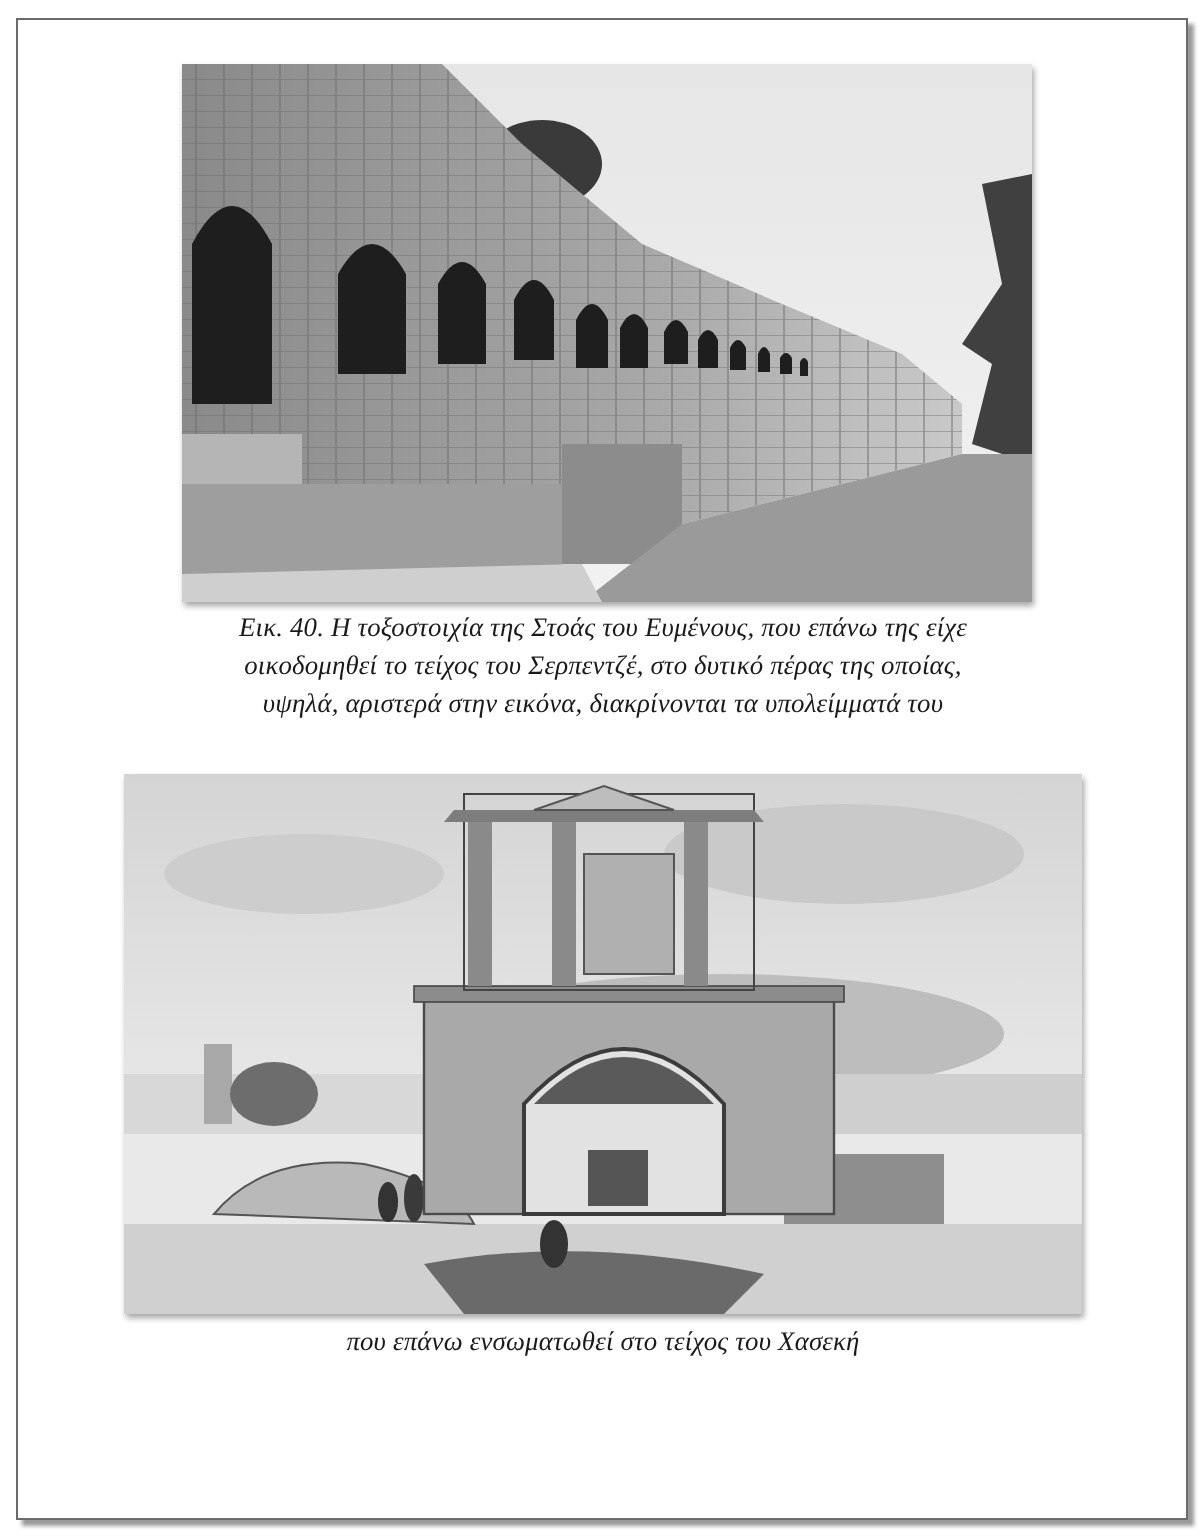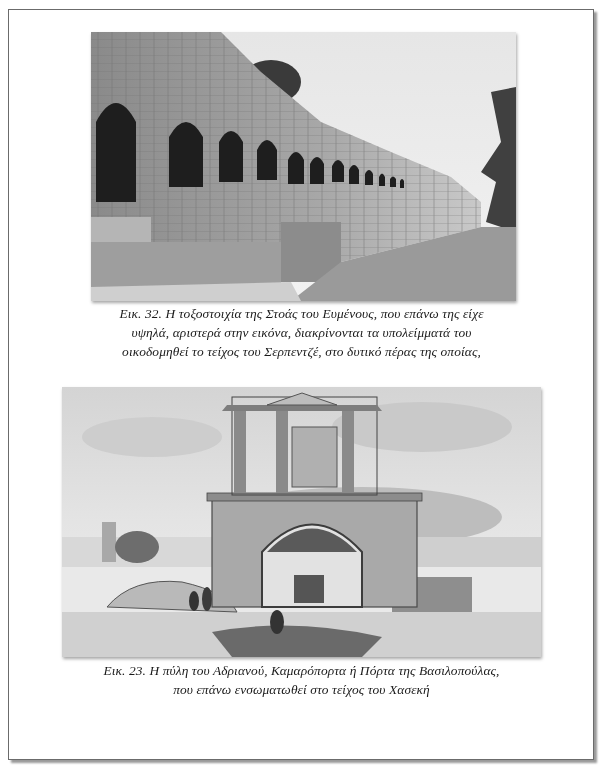--- a/index.html
+++ b/index.html
@@ -68,23 +68,23 @@
     <rect x="0" y="185" width="60" height="70" fill="#b5b5b5"></rect>
     <rect x="0" y="210" width="190" height="45" fill="#9e9e9e"></rect>
     <rect x="190" y="190" width="60" height="60" fill="#8c8c8c"></rect>
 
     <path d="M200 269 L250 230 L390 195 L425 195 L425 269 Z" fill="#9a9a9a"></path>
     <path d="M0 255 L200 250 L210 269 L0 269 Z" fill="#cfcfcf"></path>
   </svg>
 </div>
 
 <div class="caption" style="left:60px; top:304px; width:483px;">
-  <div>Εικ. 32. Η τοξοστοιχία της Στοάς του Ευμένους, που επάνω της είχε</div>
+  <div>Εικ. 40. Η τοξοστοιχία της Στοάς του Ευμένους, που επάνω της είχε</div>
+  <div>οικοδομηθεί το τείχος του Σερπεντζέ, στο δυτικό πέρας της οποίας,</div>
   <div>υψηλά, αριστερά στην εικόνα, διακρίνονται τα υπολείμματά του</div>
-  <div>οικοδομηθεί το τείχος του Σερπεντζέ, στο δυτικό πέρας της οποίας,</div>
 </div>
 
 <div class="figure-img" style="left:62px; top:387px; width:479px; height:270px;">
   <svg width="479" height="270" viewBox="0 0 479 270">
     <defs>
       <linearGradient id="sky2" x1="0" y1="0" x2="0" y2="1">
         <stop offset="0" stop-color="#d4d4d4"></stop>
         <stop offset="0.5" stop-color="#e4e4e4"></stop>
         <stop offset="1" stop-color="#f0f0f0"></stop>
       </linearGradient>
@@ -120,15 +120,14 @@
     <rect x="172" y="22" width="12" height="84" fill="#8a8a8a"></rect>
     <rect x="214" y="22" width="12" height="84" fill="#8a8a8a"></rect>
     <rect x="280" y="22" width="12" height="84" fill="#8a8a8a"></rect>
     <rect x="230" y="40" width="45" height="60" fill="#b0b0b0" stroke="#555" stroke-width="1"></rect>
     <path d="M165 18 L315 18 L320 24 L160 24 Z" fill="#7d7d7d"></path>
     <path d="M205 18 L240 6 L275 18 Z" fill="#bdbdbd" stroke="#555" stroke-width="1"></path>
   </svg>
 </div>
 
 <div class="caption" style="left:50px; top:661px; width:503px;">
-  <div>Εικ. 23. Η πύλη του Αδριανού, Καμαρόπορτα ή Πόρτα της Βασιλοπούλας,</div>
   <div>που επάνω ενσωματωθεί στο τείχος του Χασεκή</div>
 </div>
 
 </body></html>

